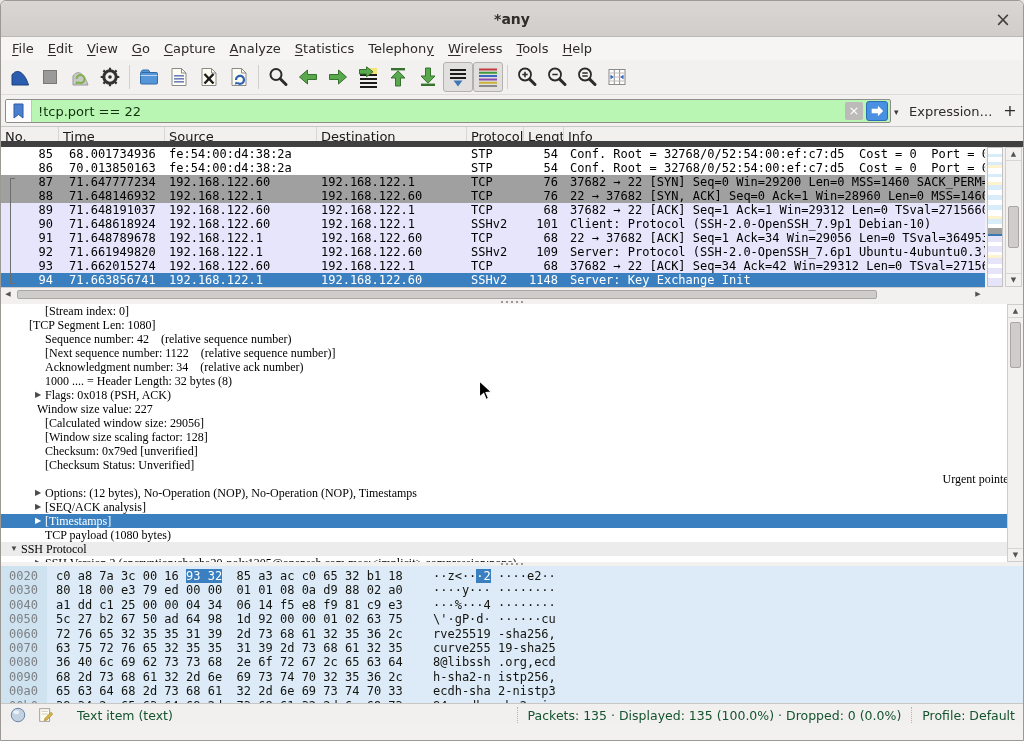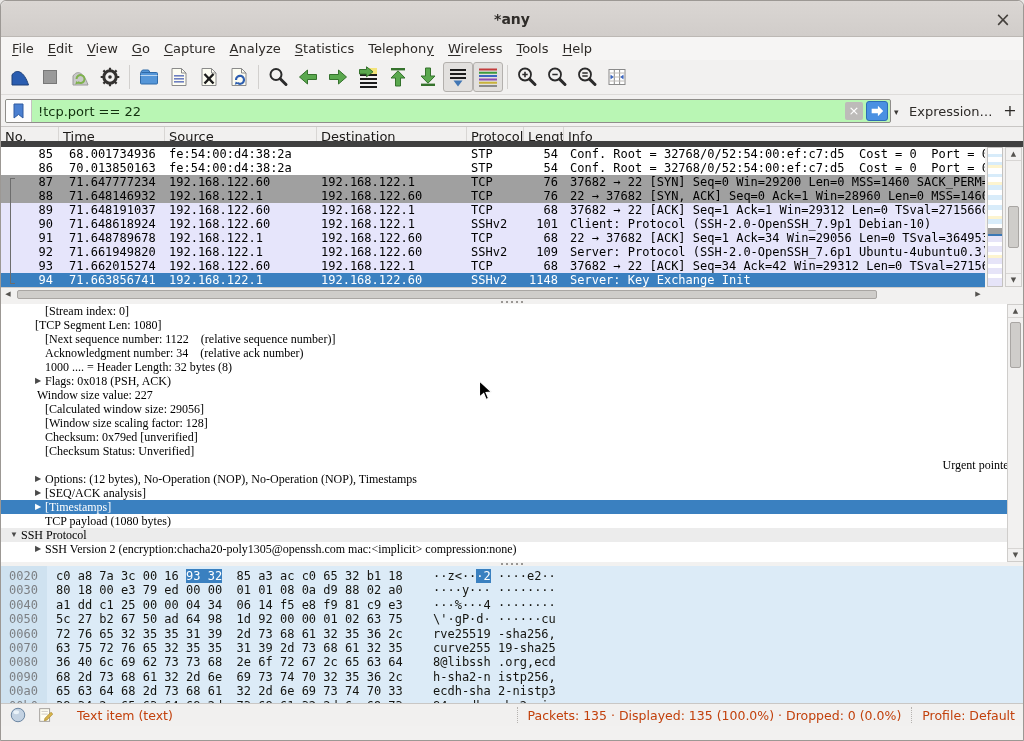--- a/index.html
+++ b/index.html
@@ -108,21 +108,21 @@
   .hexrow { position:relative; height:14.4px; line-height:14.4px; font-family:"DejaVu Sans Mono","Liberation Mono",monospace;
     font-size:12px; white-space:pre; color:#14140f; }
   .hx-off { position:absolute; left:8px; color:#7c7f83; }
   .hx-bytes { position:absolute; left:55px; }
   .hx-ascii { position:absolute; left:432px; }
   .hx-hl { background:#3a80c0; color:#fff; }
 
   
   .statusgap { position:absolute; top:712px; left:0; width:1024px; height:6px; background:#f2f1f0; border-top:1px solid #c9c7c5; }
   .statusbar { position:absolute; top:702px; left:0; width:1024px; height:23px; background:#f1f0ef;
-    border-top:1px solid #c9c7c5; display:flex; align-items:center; font-size:12.5px; color:#c2410c; }
+    border-top:1px solid #c9c7c5; display:flex; align-items:center; font-size:12.5px; color:#14532d; }
   .sb-icon { margin-left:8px; display:flex; align-items:center; }
   .sb-fieldlabel { margin-left:22px; }
   .sb-sep { width:1px; height:16px; border-left:1px dotted #b5b2af; margin:0 10px; }
   .sb-spacer { flex:1; }
   .sb-right { margin-right:10px; }
 
   .cursor { position:absolute; left:477px; top:379px; pointer-events:none; }
 </style>
 </head>
 <body>
@@ -417,21 +417,22 @@
     <div class="hs-thumb"></div>
     <div class="hs-btn" style="right:0;">▶</div>
   </div>
 
   <div class="splitter" style="top:299px;">
       <div class="dots"></div>
     </div>
 
   <div class="details">
       <div class="drow" style="padding-left: 30px;"><span class="arrow"></span><span>[Stream index: 0]</span></div>
-      <div class="drow" style="padding-left: 20px;"><span class="arrow"></span><span>[TCP Segment Len: 1080]</span></div>
+      <div class="drow" style="padding-left: 14px;"><span class="arrow"></span><span>[TCP Segment Len: 1080]</span></div>
+      <div class="drow" style="padding-left: 30px;"><span class="arrow"></span><span>Sequence number: 42    (relative sequence number)</span></div>
       <div class="drow" style="padding-left: 30px;"><span class="arrow"></span><span>[Next sequence number: 1122    (relative sequence number)]</span></div>
       <div class="drow" style="padding-left: 30px;"><span class="arrow"></span><span>Acknowledgment number: 34    (relative ack number)</span></div>
       <div class="drow" style="padding-left: 30px;"><span class="arrow"></span><span>1000 .... = Header Length: 32 bytes (8)</span></div>
       <div class="drow" style="padding-left: 30px;"><span class="arrow">▶</span><span>Flags: 0x018 (PSH, ACK)</span></div>
       <div class="drow" style="padding-left: 22px;"><span class="arrow"></span><span>Window size value: 227</span></div>
       <div class="drow" style="padding-left: 30px;"><span class="arrow"></span><span>[Calculated window size: 29056]</span></div>
       <div class="drow" style="padding-left: 30px;"><span class="arrow"></span><span>[Window size scaling factor: 128]</span></div>
       <div class="drow" style="padding-left: 30px;"><span class="arrow"></span><span>Checksum: 0x79ed [unverified]</span></div>
       <div class="drow" style="padding-left: 30px;"><span class="arrow"></span><span>[Checksum Status: Unverified]</span></div>
       <div class="drow" style="padding-left: 30px; justify-content: flex-end;"><span class="arrow"></span><span>Urgent pointer: 0</span></div>

